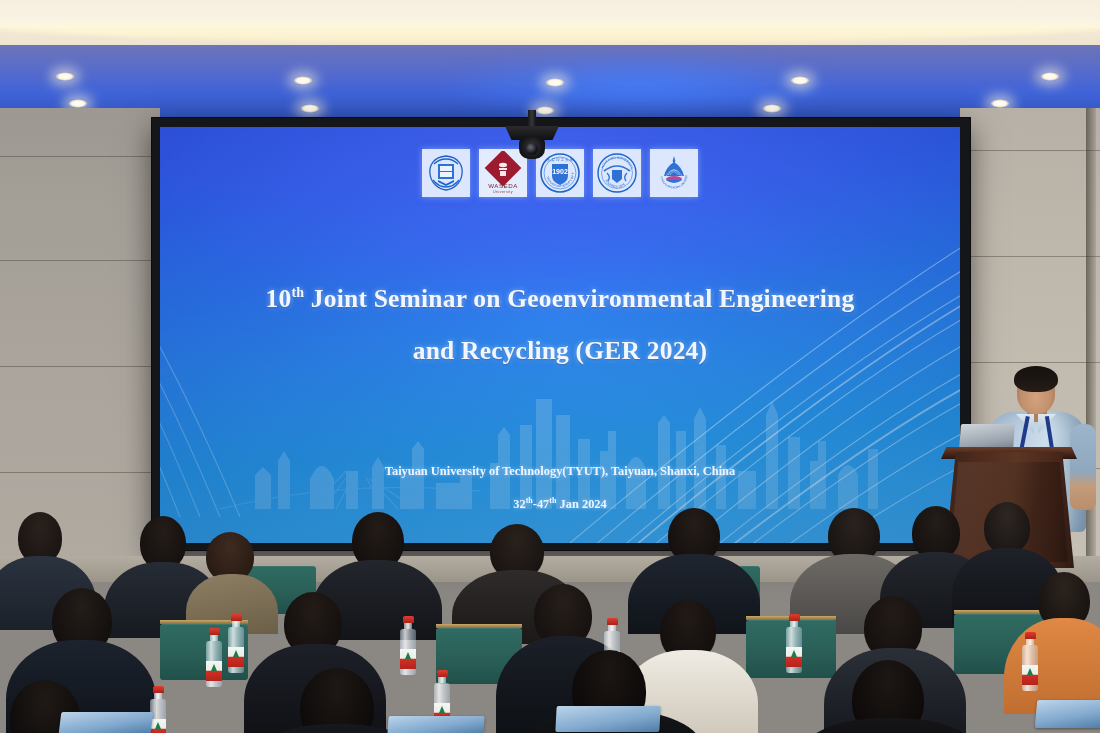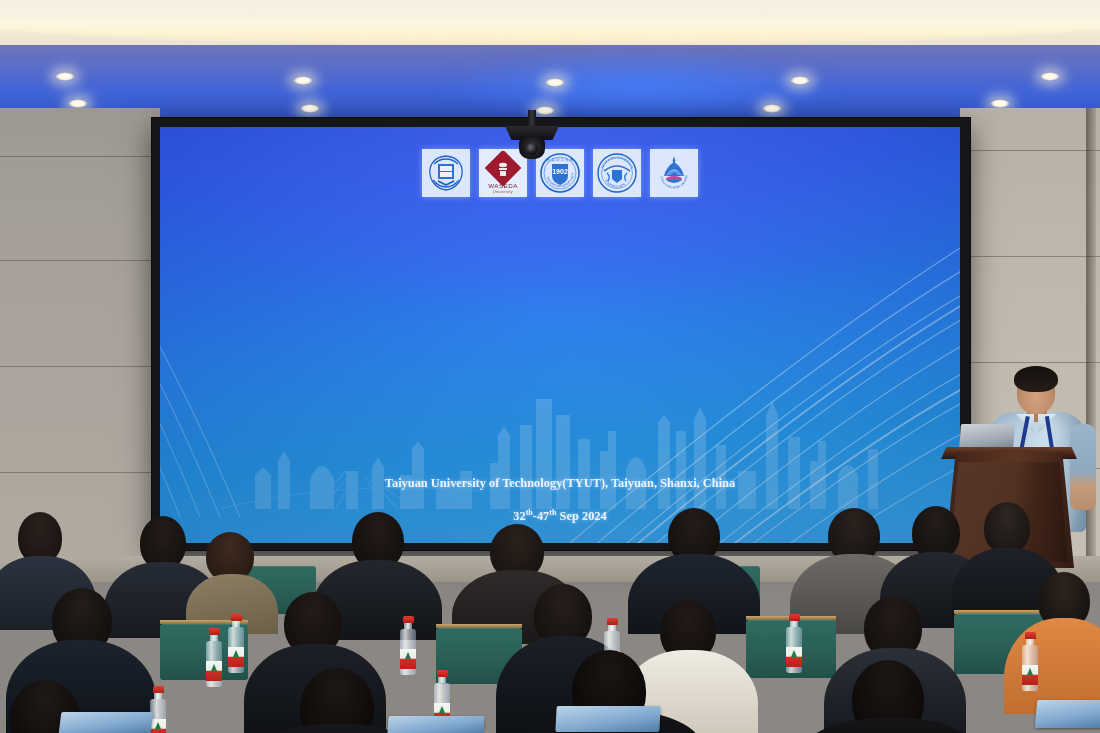--- a/index.html
+++ b/index.html
@@ -131,21 +131,21 @@
     color: #f2f6ff;
     font-family: "Liberation Serif", serif;
     font-weight: 700;
     font-size: 25.5px;
     letter-spacing: .2px;
     line-height: 52px;
     text-shadow: 0 0 5px rgba(150,200,255,.85), 0 1px 2px rgba(0,30,90,.5);
   }
   .slide-title sup { font-size: 14px; vertical-align: super; }
   .slide-sub {
-    position: absolute; left: 0; top: 342px; width: 100%;
+    position: absolute; left: 0; top: 330px; width: 100%;
     text-align: center;
     color: #eef4ff;
     font-family: "Liberation Serif", serif;
     font-weight: 700;
     font-size: 12.4px;
     line-height: 29px;
     text-shadow: 0 0 4px rgba(150,205,255,.9);
   }
   .slide-sub sup { font-size: 8px; vertical-align: super; }
 
@@ -499,26 +499,30 @@
           <path d="M14 29 Q22 35 30 29" fill="#2f72d6"></path>
           <path id="chlarc" d="M8.5 24 a13.5 13.5 0 0 0 27 0" fill="none"></path>
           <text font-family="Liberation Sans, sans-serif" font-size="2.9" fill="#1f63c9">
             <textPath href="#chlarc" startOffset="4%">CHULALONGKORN UNIVERSITY</textPath>
           </text>
         </svg>
       </div>
     </div>
 
     <div class="slide-title">
+      <div>
+        <span>10</span><sup>th</sup><span> Joint Seminar on Geoenvironmental Engineering</span>
+      </div>
+      <div>and Recycling (GER 2024)</div>
     </div>
 
     <div class="slide-sub">
       <div>Taiyuan University of Technology(TYUT), Taiyuan, Shanxi, China</div>
       <div>
-        <span>32</span><sup>th</sup><span>-47</span><sup>th</sup><span> Sep 2024</span>
+        <span>32</span><sup>th</sup><span>-47</span><sup>th</sup><span> Jan 2024</span>
       </div>
     </div>
   </div>
 
   <div class="cam-arm"></div>
   <div class="cam-bracket"></div>
   <div class="cam-body"></div>
   <div class="cam-lens"></div>
 
   <div class="floor-strip"></div>

